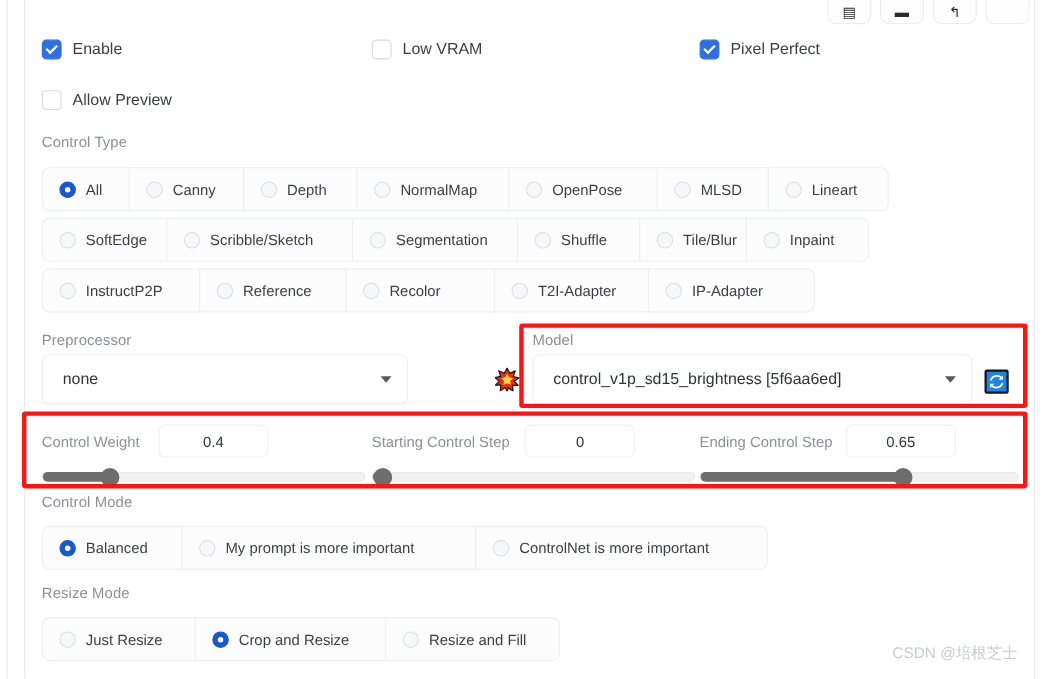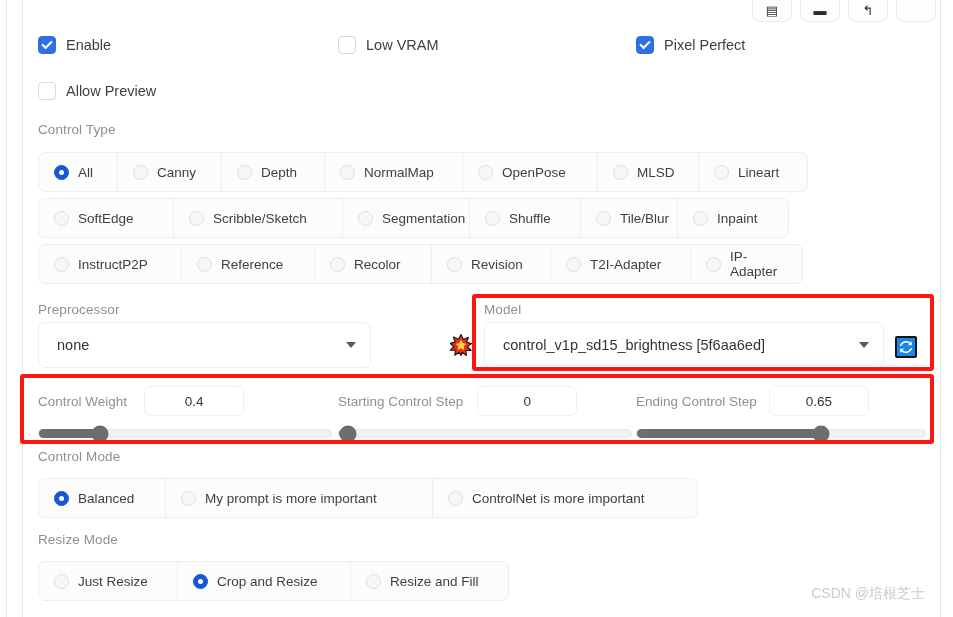--- a/index.html
+++ b/index.html
@@ -214,29 +214,29 @@
         <span class="rd"></span>
         <span>MLSD</span>
       </div>
     <div class="radio" style="width:110px">
         <span class="rd"></span>
         <span>Lineart</span>
       </div>
   </div>
 
   <div class="radiogroup" style="left:38px; top:198px;">
-    <div class="radio" style="width:136px">
+    <div class="radio" style="width:114px">
         <span class="rd"></span>
         <span>SoftEdge</span>
       </div>
     <div class="radio" style="width:170px">
         <span class="rd"></span>
         <span>Scribble/Sketch</span>
       </div>
-    <div class="radio" style="width:128px">
+    <div class="radio" style="width:151px">
         <span class="rd"></span>
         <span>Segmentation</span>
       </div>
     <div class="radio" style="width:112px">
         <span class="rd"></span>
         <span>Shuffle</span>
       </div>
     <div class="radio" style="width:98px">
         <span class="rd"></span>
         <span>Tile/Blur</span>
@@ -249,33 +249,29 @@
 
   <div class="radiogroup" style="left:38px; top:244px;">
     <div class="radio" style="width:144px">
         <span class="rd"></span>
         <span>InstructP2P</span>
       </div>
     <div class="radio" style="width:134px">
         <span class="rd"></span>
         <span>Reference</span>
       </div>
-    <div class="radio" style="width:118px">
+    <div class="radio" style="width:136px">
         <span class="rd"></span>
         <span>Recolor</span>
       </div>
-    <div class="radio" style="width:120px">
-        <span class="rd"></span>
-        <span>Revision</span>
-      </div>
     <div class="radio" style="width:141px">
         <span class="rd"></span>
         <span>T2I-Adapter</span>
       </div>
-    <div class="radio" style="width:113px">
+    <div class="radio" style="width:152px">
         <span class="rd"></span>
         <span>IP-Adapter</span>
       </div>
   </div>
 
   <div class="seclabel" style="left:38px; top:302px;">Preprocessor</div>
   <div class="ddwrap" style="left:38px; top:322px; width:333px;">
     <div class="dd">
       <span class="val">none</span>
       <span class="caret"></span>

